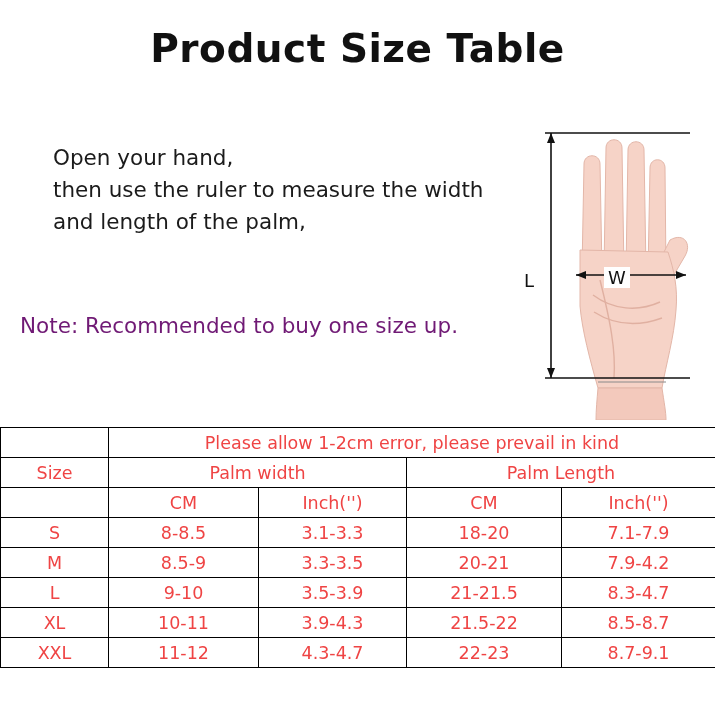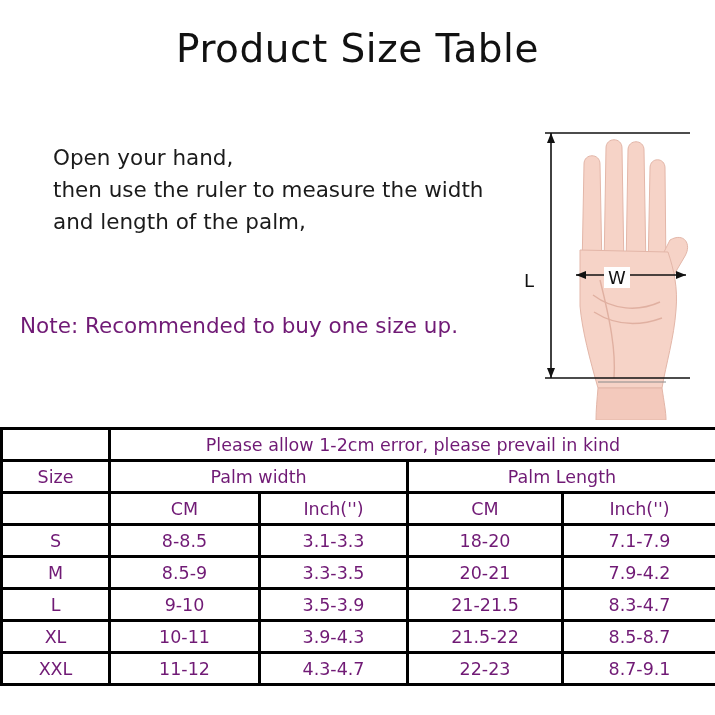--- a/index.html
+++ b/index.html
@@ -23,21 +23,21 @@
 
   
   .title {
     position: absolute;
     top: 26px;
     left: 0;
     width: 715px;
     text-align: center;
     font-family: "DejaVu Sans", sans-serif;
     font-size: 39px;
-    font-weight: 400;
+    font-weight: 700;
     color: #111111;
     letter-spacing: 0.5px;
   }
 
   
   .instructions {
     position: absolute;
     left: 20px;
     top: 142px;
     width: 500px;
@@ -97,24 +97,24 @@
     top: 427px;
     width: 715px;
   }
   table.size-table {
     border-collapse: collapse;
     width: 715px;
     table-layout: fixed;
     font-family: "DejaVu Sans", sans-serif;
   }
   table.size-table td {
-    border: 3px solid #000000;
+    border: 1px solid #000000;
     text-align: center;
     font-size: 17.5px;
-    color: #701a75;
+    color: #ef4444;
     height: 27px;
     padding: 1px 0;
   }
   td.banner {
     font-size: 19px;
     height: 32px;
   }
   td.banner-left {
     border-right: 1px solid #111111;
   }

